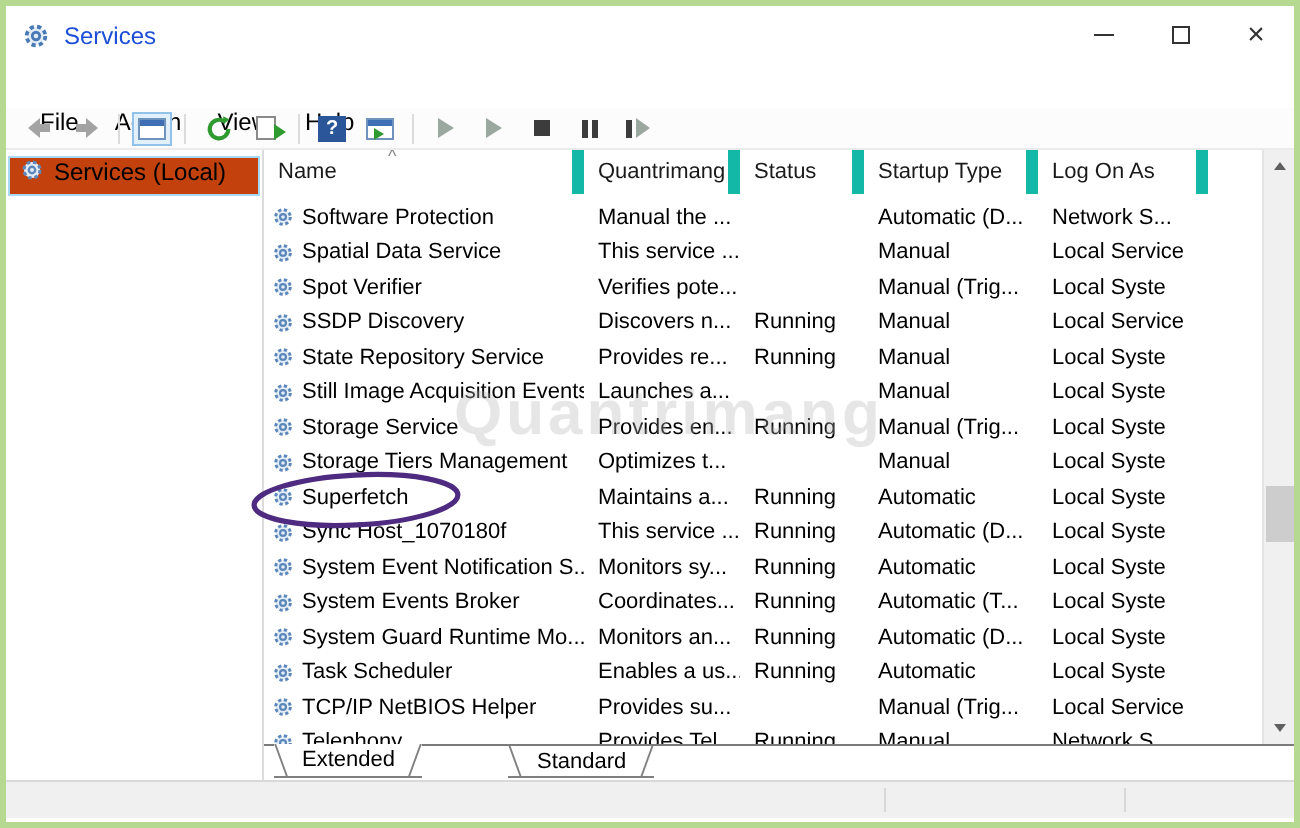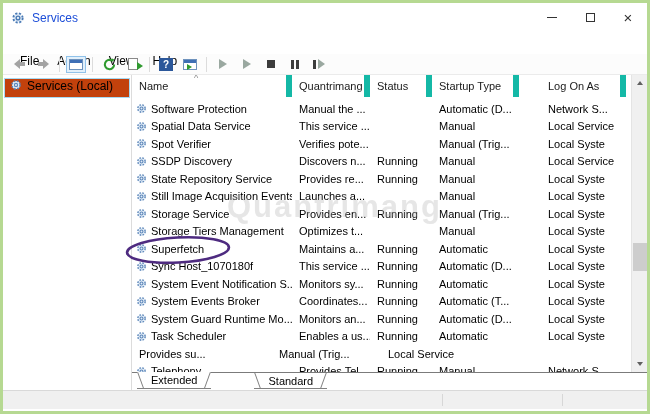--- a/index.html
+++ b/index.html
@@ -43,21 +43,21 @@
 
   
   .main { display:flex; height:315px; background:#fff; }
   .sidebar { width:129px; border-right:1px solid #dcdcdc; padding-top:3px; }
   .tree-item { display:flex; gap:5px; background:#c2410c; border:1px solid #a7d9f2; height:20px; padding-left:5px; margin:0 1px; font-size:12px; }
   .right-panel { position:relative; flex:1; display:flex; flex-direction:column; }
 
   .list-wrap { position:relative; height:298px; border-bottom:1px solid #7b7b7b; overflow:hidden; }
   .lheader { display:flex; height:22px; font-size:11px; color:#1a1a1a; position:relative; background:#fff; }
   .hcell { display:flex; align-items:center; padding-left:7px; border-right:6px solid #14b8a6; height:100%; position:relative; }
-  .c-name { width:160px; } .c-desc { width:78px; } .c-status { width:62px; } .c-start { width:87px; } .c-logon { width:85px;margin-left:22px; }
+  .c-name { width:160px; } .c-desc { width:78px; } .c-status { width:62px; } .c-start { width:87px; } .c-logon { width:85px; }
   .sort-caret { position:absolute; left:62px; top:-2px; font-size:9px; color:#8a8a8a; }
   .lrows { height:276px; overflow:hidden; }
   .lrow { display:flex; height:17.5px; align-items:flex-end; font-size:11px; color:#000; }
   .cell { padding-left:7px; white-space:nowrap; overflow:hidden; }
   .cell.c-name { padding-left:4px; display:flex; align-items:center; gap:4px; }
   .gear { display:inline-flex; flex:none; }
 
   
   .vscroll { position:absolute; top:0; right:0; width:16px; height:100%; background:#f0f0f0; border-left:1px solid #e4e4e4; }
   .vs-up,.vs-down { position:absolute; left:0; width:16px; height:16px; display:flex; align-items:center; justify-content:center; }
@@ -427,20 +427,29 @@
       </span>
       <span>Task Scheduler</span>
     </span>
     <span class="cell c-desc">Enables a us...</span>
     <span class="cell c-status">Running</span>
     <span class="cell c-start">Automatic</span>
     <span class="cell c-logon">Local Syste</span>
   </div>
 
   <div class="lrow">
+    <span class="cell c-name">
+      <span class="gear">
+        <svg width="11" height="11" viewBox="0 0 12 12">
+                    <circle cx="6" cy="6" r="4" fill="#e4eef8" stroke="#5d87ba" stroke-width="1.6" stroke-dasharray="1.8 1.4"></circle>
+                    <circle cx="6" cy="6" r="1.6" fill="none" stroke="#5d87ba" stroke-width="1.2"></circle>
+                  </svg>
+      </span>
+      <span>TCP/IP NetBIOS Helper</span>
+    </span>
     <span class="cell c-desc">Provides su...</span>
     <span class="cell c-status"></span>
     <span class="cell c-start">Manual (Trig...</span>
     <span class="cell c-logon">Local Service</span>
   </div>
 
   <div class="lrow">
     <span class="cell c-name">
       <span class="gear">
         <svg width="11" height="11" viewBox="0 0 12 12">

